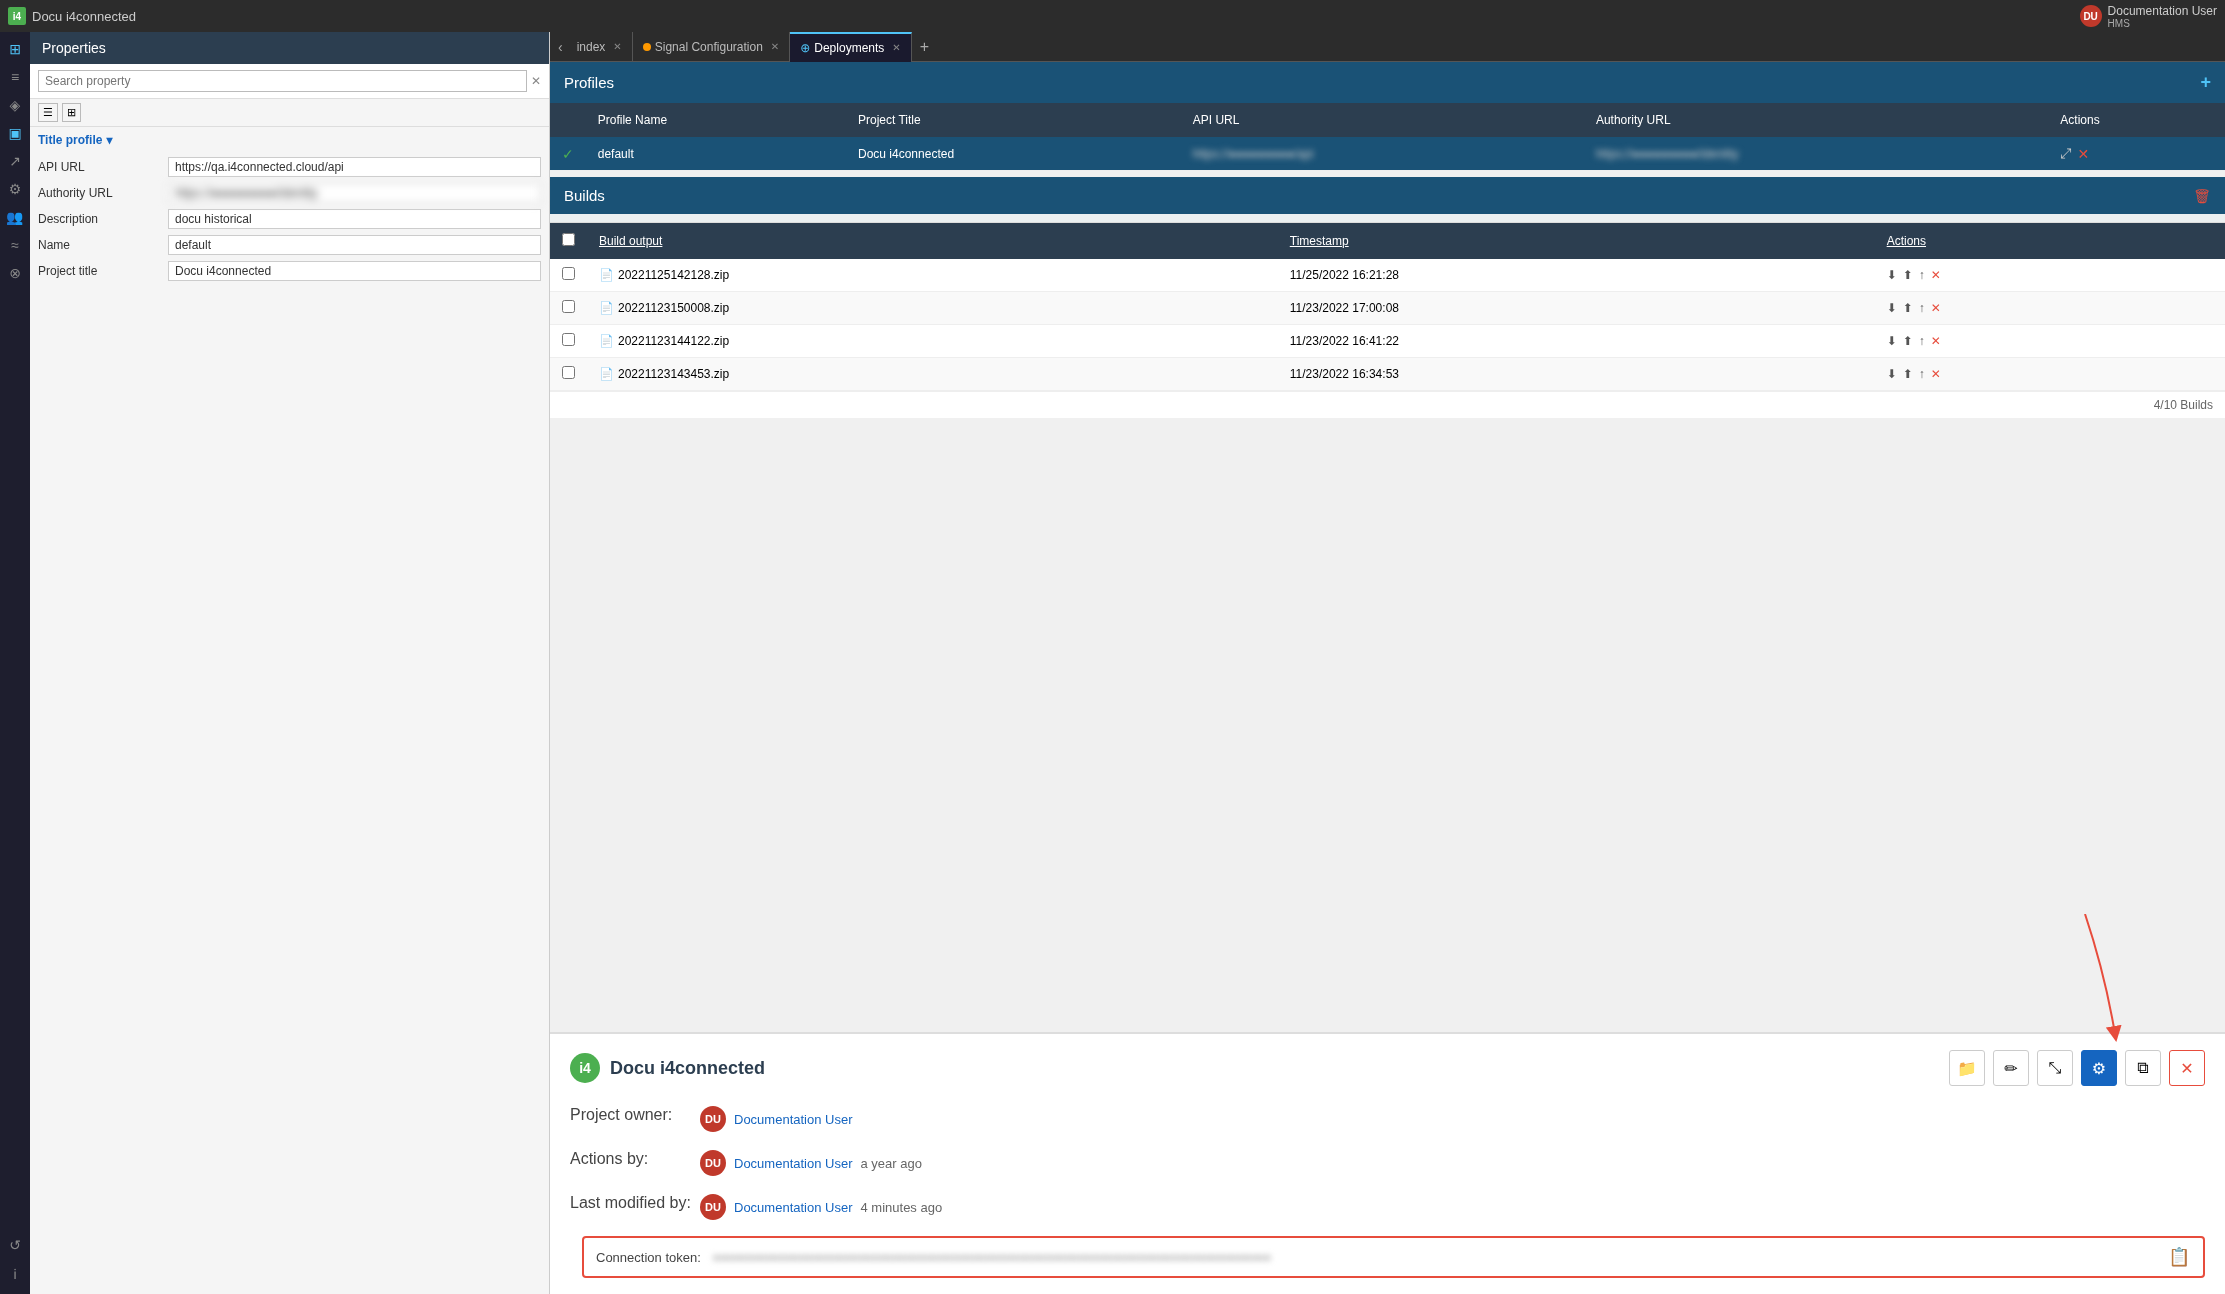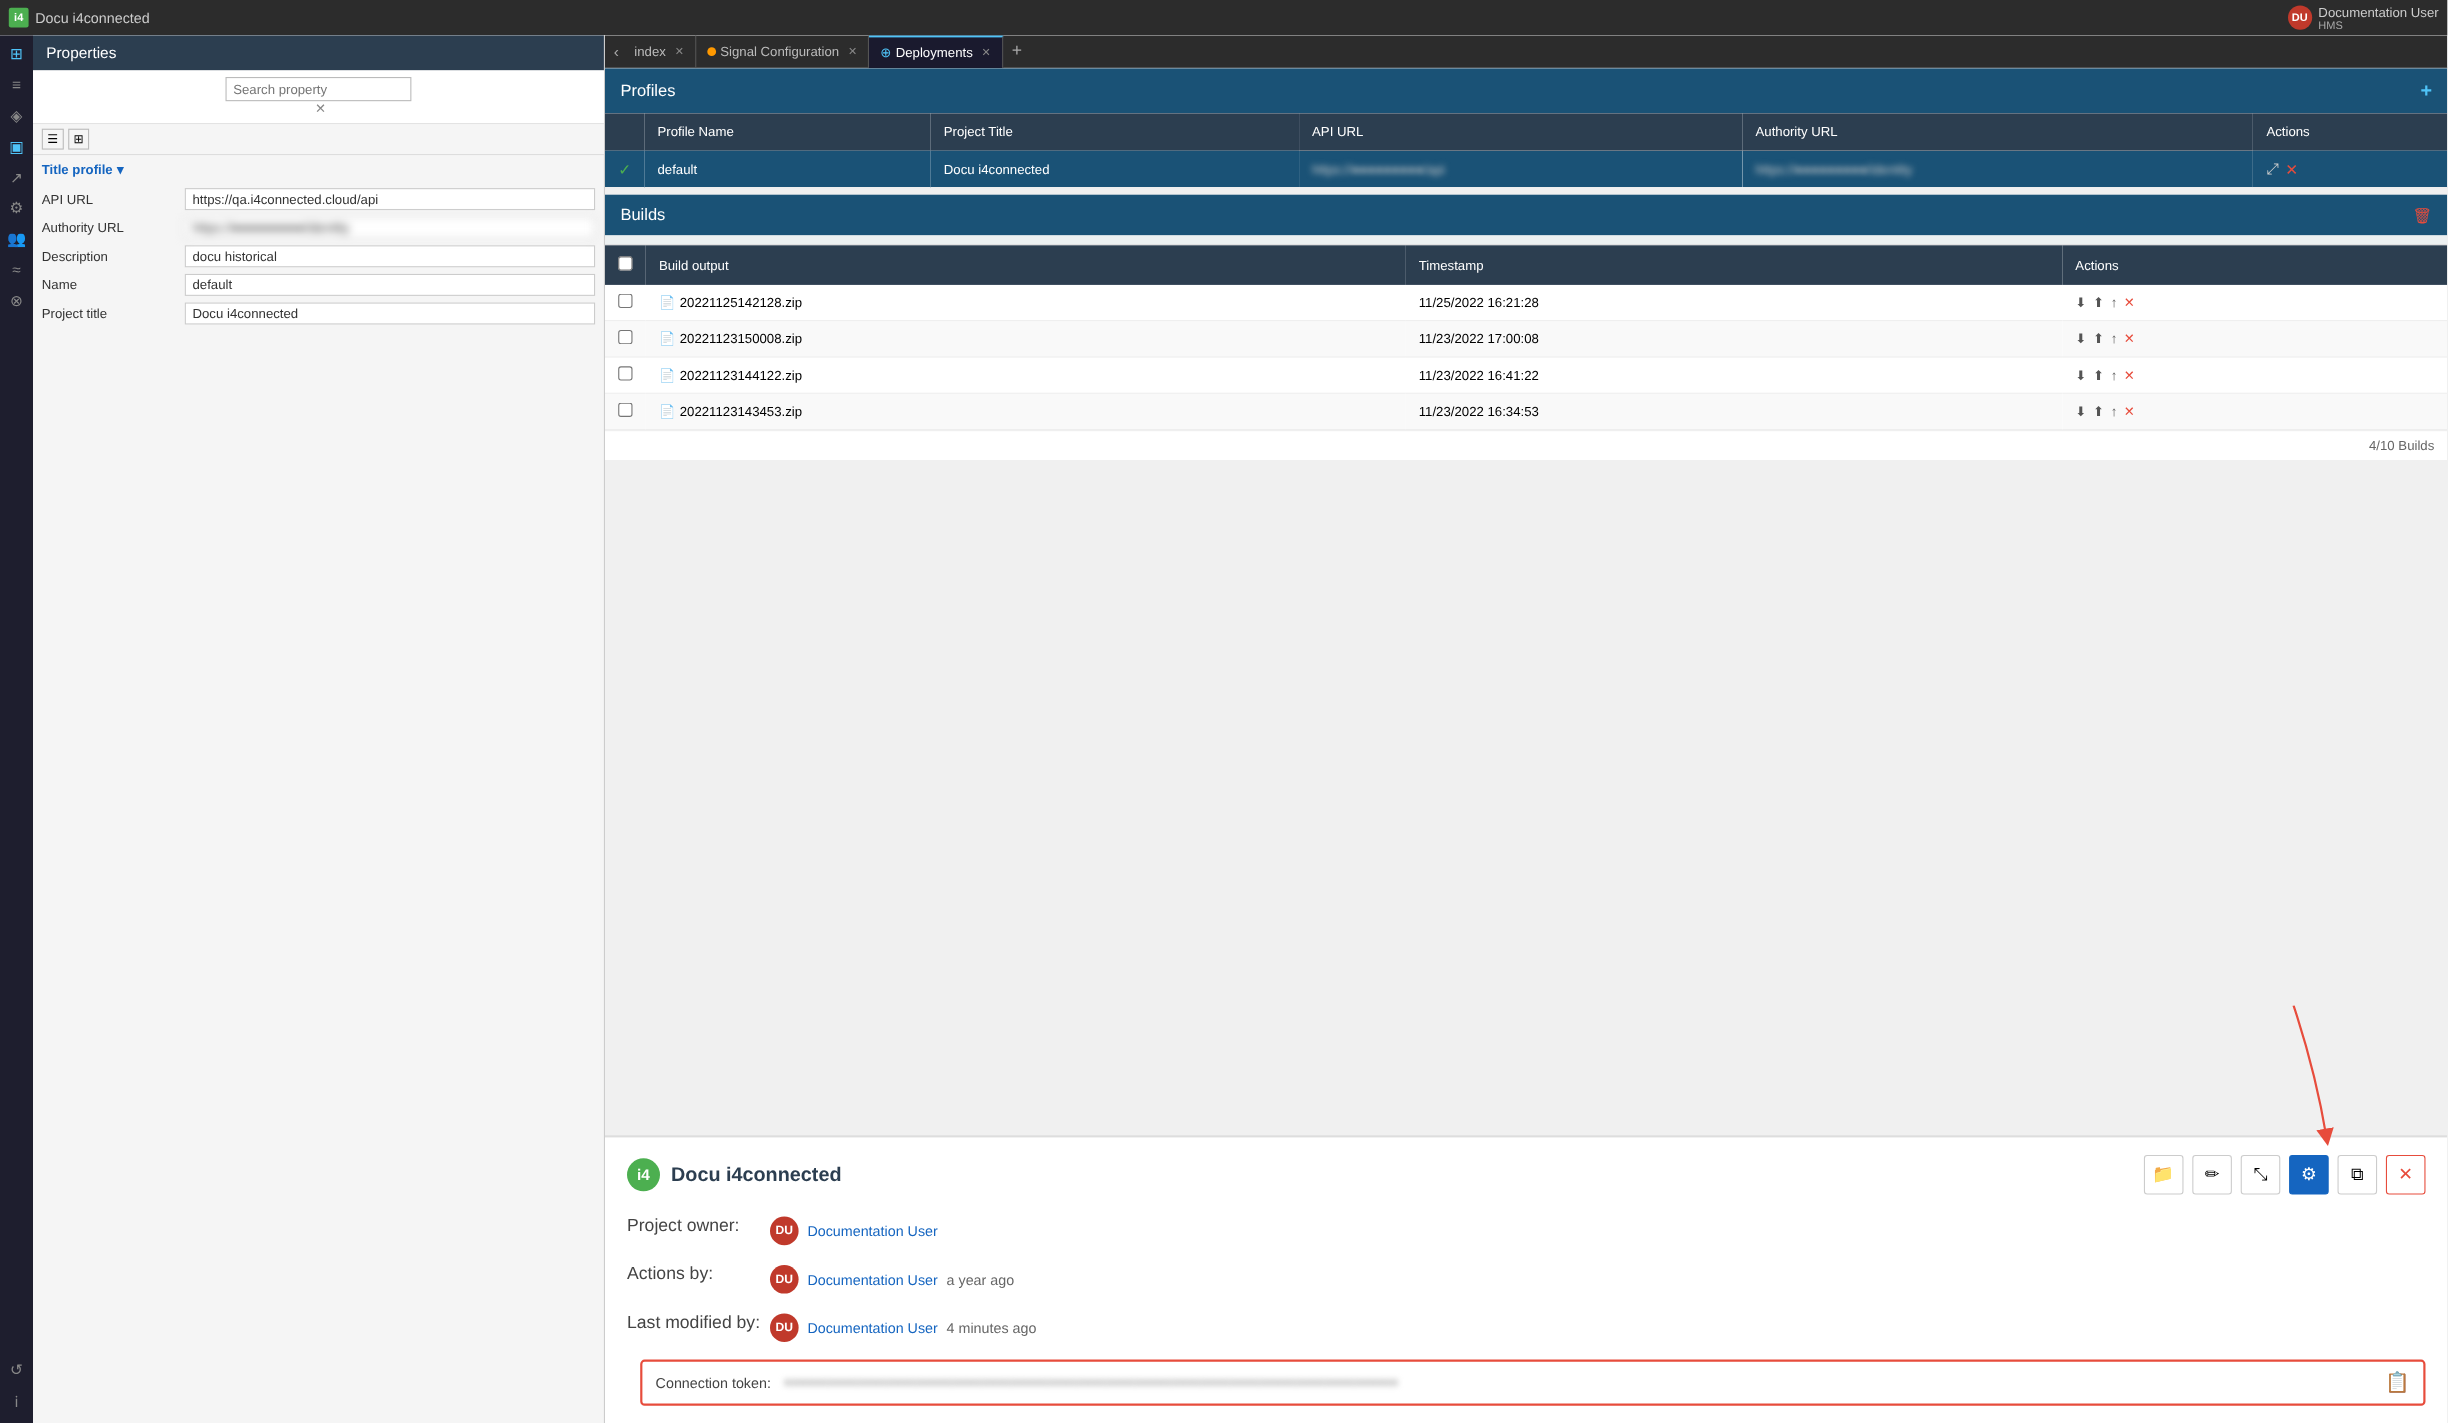--- a/index.html
+++ b/index.html
@@ -16,21 +16,21 @@
     .main-area { display: flex; flex: 1; overflow: hidden; }
 
     
     .sidebar-icons { width: 30px; background: #1e1e2e; display: flex; flex-direction: column; align-items: center; padding: 4px 0; gap: 2px; flex-shrink: 0; }
     .sidebar-icon { width: 26px; height: 26px; display: flex; align-items: center; justify-content: center; color: #888; cursor: pointer; border-radius: 3px; font-size: 14px; }
     .sidebar-icon.active { color: #4fc3f7; }
 
     
     .properties-panel { width: 520px; background: #f5f5f5; border-right: 1px solid #ccc; display: flex; flex-direction: column; flex-shrink: 0; }
     .properties-header { background: #2c3e50; color: white; padding: 8px 12px; font-size: 14px; font-weight: 500; }
-    .properties-search { padding: 6px 8px; background: #fff; border-bottom: 1px solid #ddd; display: flex; align-items: center; flex-direction: column; }
+    .properties-search { padding: 6px 8px; background: #fff; border-bottom: 1px solid #ddd; display: flex; align-items: center; }
     .properties-search input { flex: 1; border: 1px solid #bbb; padding: 3px 6px; font-size: 12px; outline: none; }
     .properties-search .clear-btn { cursor: pointer; color: #888; margin-left: 4px; font-size: 12px; }
     .properties-toolbar { padding: 4px 8px; display: flex; gap: 4px; border-bottom: 1px solid #ddd; background: #f5f5f5; }
     .props-tool-btn { background: none; border: 1px solid #bbb; cursor: pointer; padding: 2px 4px; font-size: 11px; }
     .build-profile-label { padding: 6px 8px; color: #1565c0; font-size: 12px; font-weight: 600; display: flex; align-items: center; gap: 4px; cursor: pointer; }
     .prop-rows { padding: 4px 8px; }
     .prop-row { display: flex; align-items: center; margin-bottom: 6px; }
     .prop-label { width: 130px; font-size: 12px; color: #333; flex-shrink: 0; }
     .prop-value { flex: 1; }
     .prop-value input { width: 100%; border: 1px solid #ccc; padding: 2px 6px; font-size: 12px; background: #fff; color: #333; outline: none; }
@@ -53,21 +53,21 @@
     .profiles-table th { background: #2c3e50; color: white; padding: 10px 12px; text-align: left; font-size: 12px; font-weight: 500; }
     .profiles-table td { padding: 8px 12px; font-size: 12px; border-bottom: 1px solid #eee; }
     .profiles-table tr.selected { background: #1a5276; color: white; }
     .profiles-table tr.selected td { color: white; }
     .check-col { width: 30px; }
     .profile-check { color: #4caf50; font-size: 14px; }
 
     
     .builds-section { margin-top: 0; }
     .builds-table { width: 100%; border-collapse: collapse; background: white; }
-    .builds-table th { background: #2c3e50; color: white; padding: 10px 12px; text-align: left; font-size: 12px; font-weight: 500; }
+    .builds-table th { background: #2c3e50; color: white; padding: 10px 12px; text-align: left; font-size: 12px; font-weight: 500; text-decoration: underline; }
     .builds-table td { padding: 8px 12px; font-size: 12px; border-bottom: 1px solid #eee; }
     .builds-table tr:nth-child(even) { background: #f9f9f9; }
     .action-icons { display: flex; gap: 6px; align-items: center; }
     .builds-footer { text-align: right; padding: 6px 12px; font-size: 12px; color: #666; background: white; border-top: 1px solid #eee; }
     .delete-icon { color: #e74c3c; font-size: 14px; }
     .builds-toolbar { background: #ecf0f1; padding: 4px 8px; display: flex; justify-content: flex-end; border-bottom: 1px solid #ddd; }
 
     
     .bottom-panel { background: white; border-top: 2px solid #ddd; flex-shrink: 0; padding: 16px 20px; }
     .bottom-panel-header { display: flex; align-items: center; justify-content: space-between; margin-bottom: 16px; }

